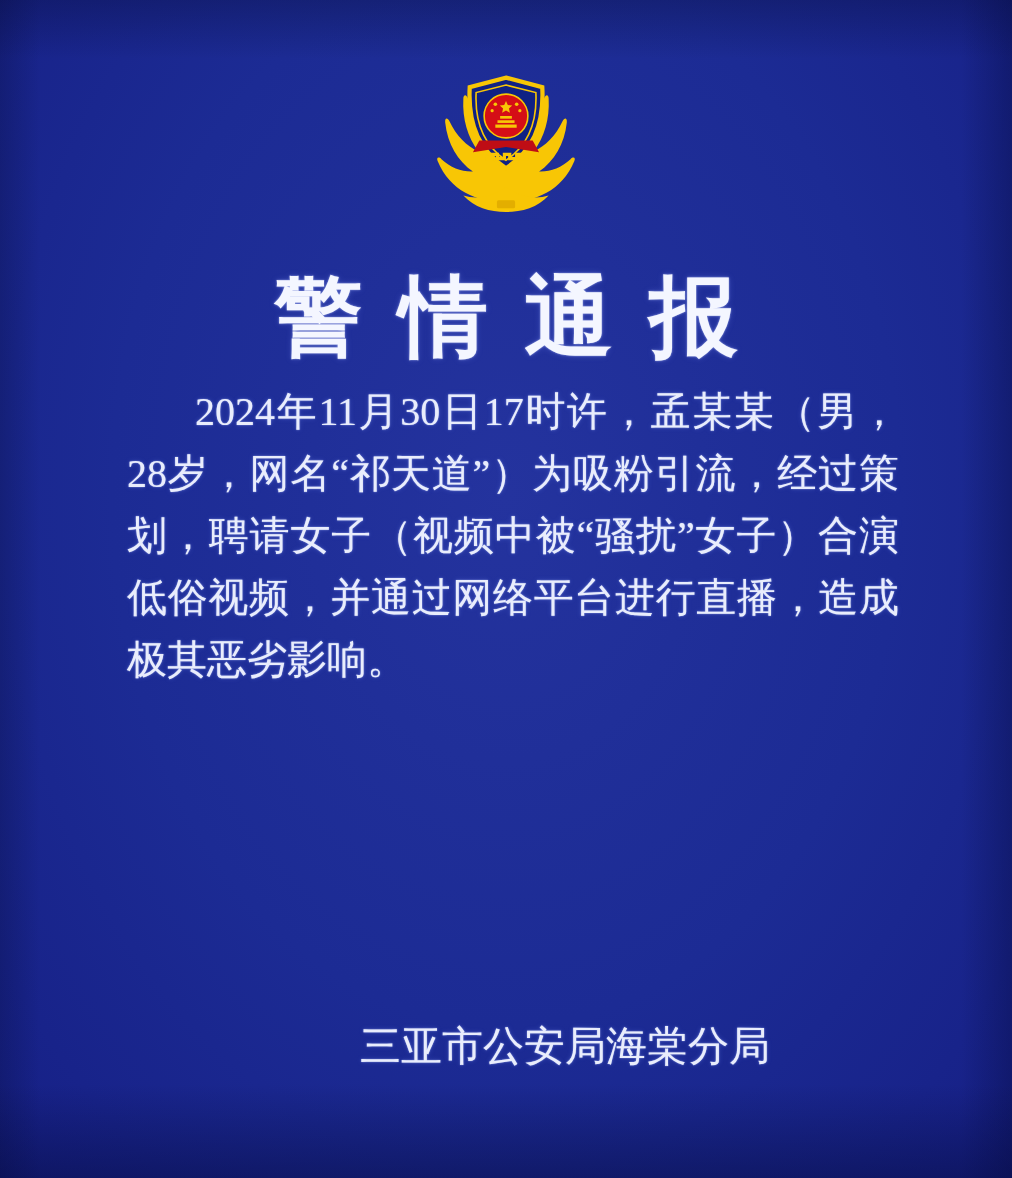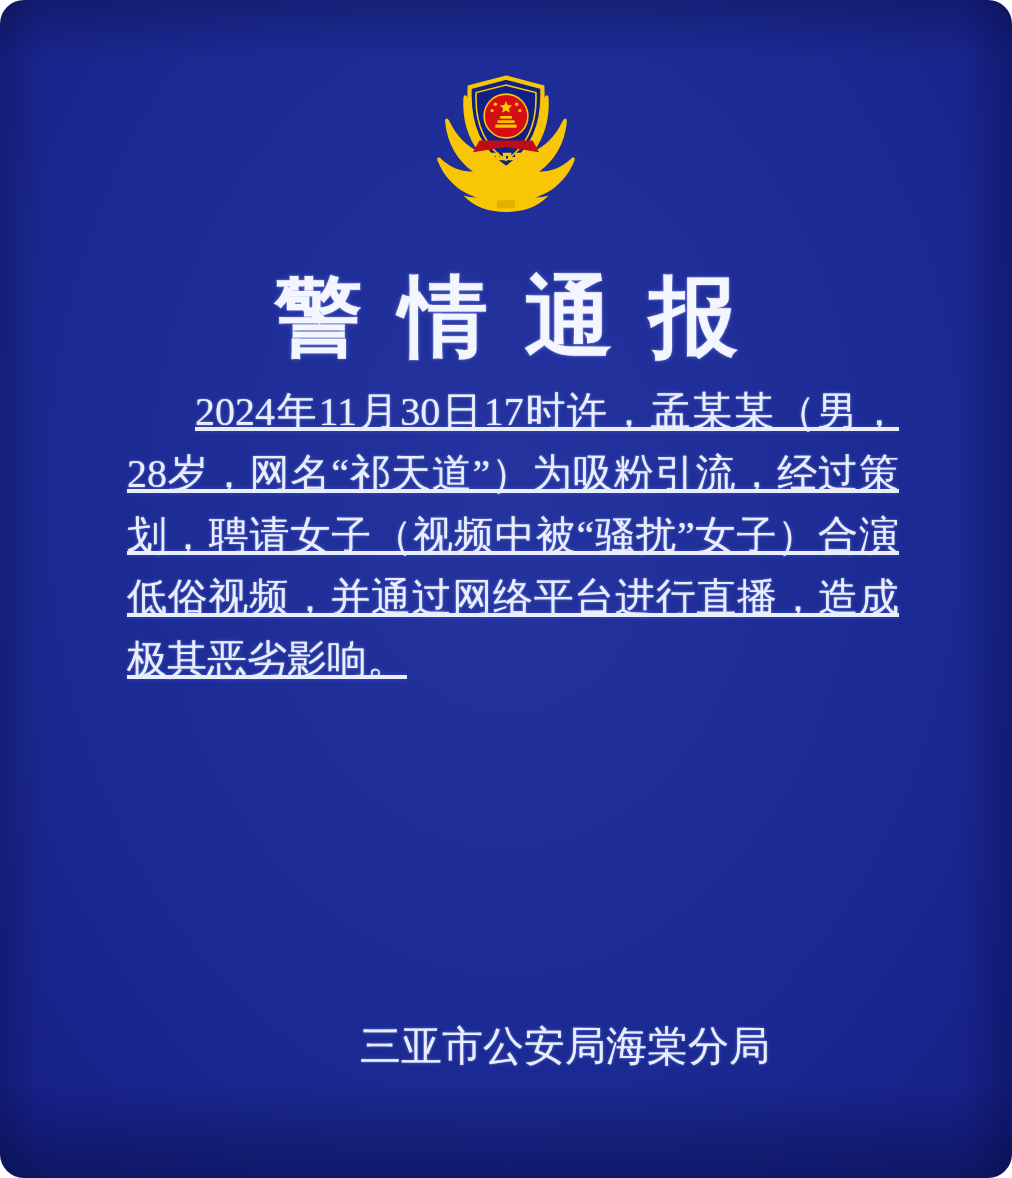--- a/index.html
+++ b/index.html
@@ -6,21 +6,20 @@
   .page{
     position:relative;
     width:1012px;height:1178px;
     overflow:hidden;
     font-family:"Liberation Serif","DejaVu Serif",serif;
     background:
       linear-gradient(180deg, rgba(5,10,50,.30) 0%, rgba(5,10,50,0) 5%, rgba(5,10,50,0) 92%, rgba(5,10,60,.45) 100%),
       linear-gradient(90deg, rgba(5,10,50,.25) 0%, rgba(5,10,50,0) 4%, rgba(5,10,50,0) 95%, rgba(5,10,60,.35) 100%),
       radial-gradient(ellipse at 50% 42%, #24339e 0%, #1c2b94 55%, #161f85 100%);
     color:#edf1fe;
-    border-radius:24px;
   }
   .emblem{
     position:absolute;
     left:50%;top:62px;
     width:160px;height:156px;
     transform:translateX(-50%);
     filter:blur(.4px) saturate(1.05);
   }
   .emblem svg{width:100%;height:100%;display:block;}
   .title{
@@ -40,21 +39,20 @@
   .body-text{
     position:absolute;
     left:127px;top:381px;
     width:772px;
     font-size:40px;
     line-height:62px;
     text-align:justify;
     text-justify:inter-ideograph;
     color:#e9edfc;
     text-shadow:0 0 1.5px rgba(200,212,255,.8), 0 0 5px rgba(110,135,255,.30);
-    text-decoration:underline;
   }
   .body-text p{margin:0;text-indent:1.7em;}
   .footer{
     position:absolute;
     left:565px;top:1013px;
     transform:translateX(-50%);
     text-align:right;
     font-size:41px;
     line-height:66px;
     white-space:nowrap;

